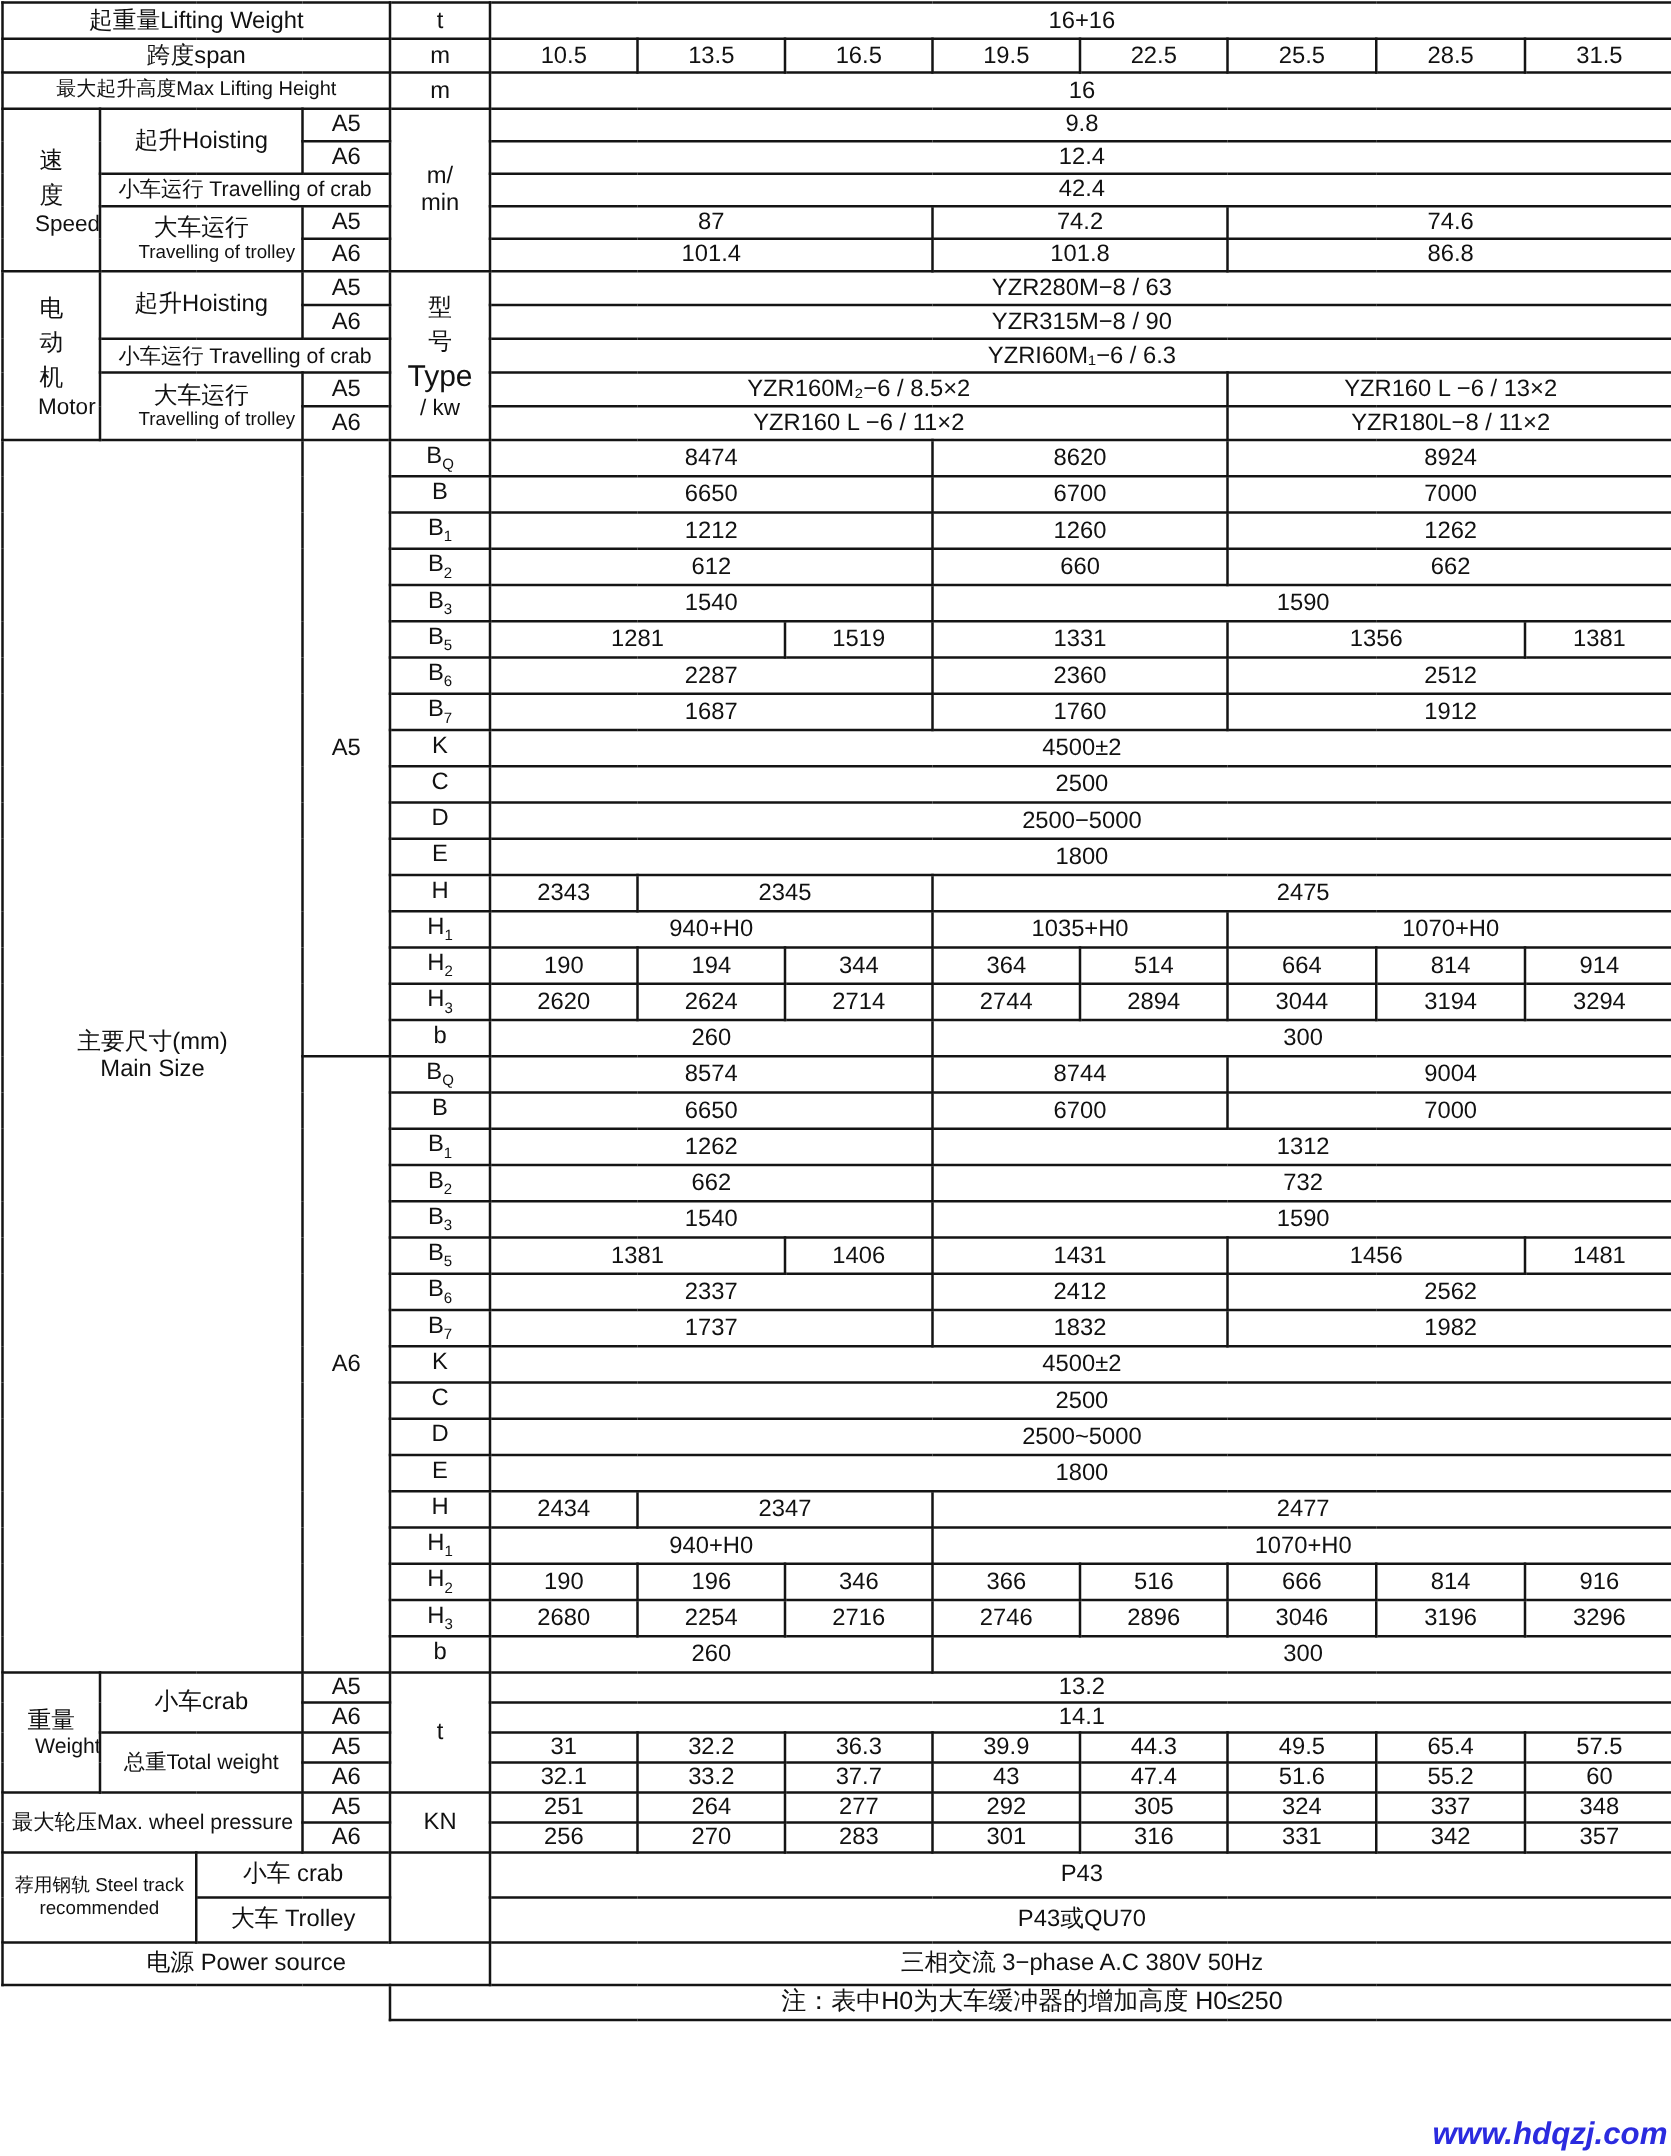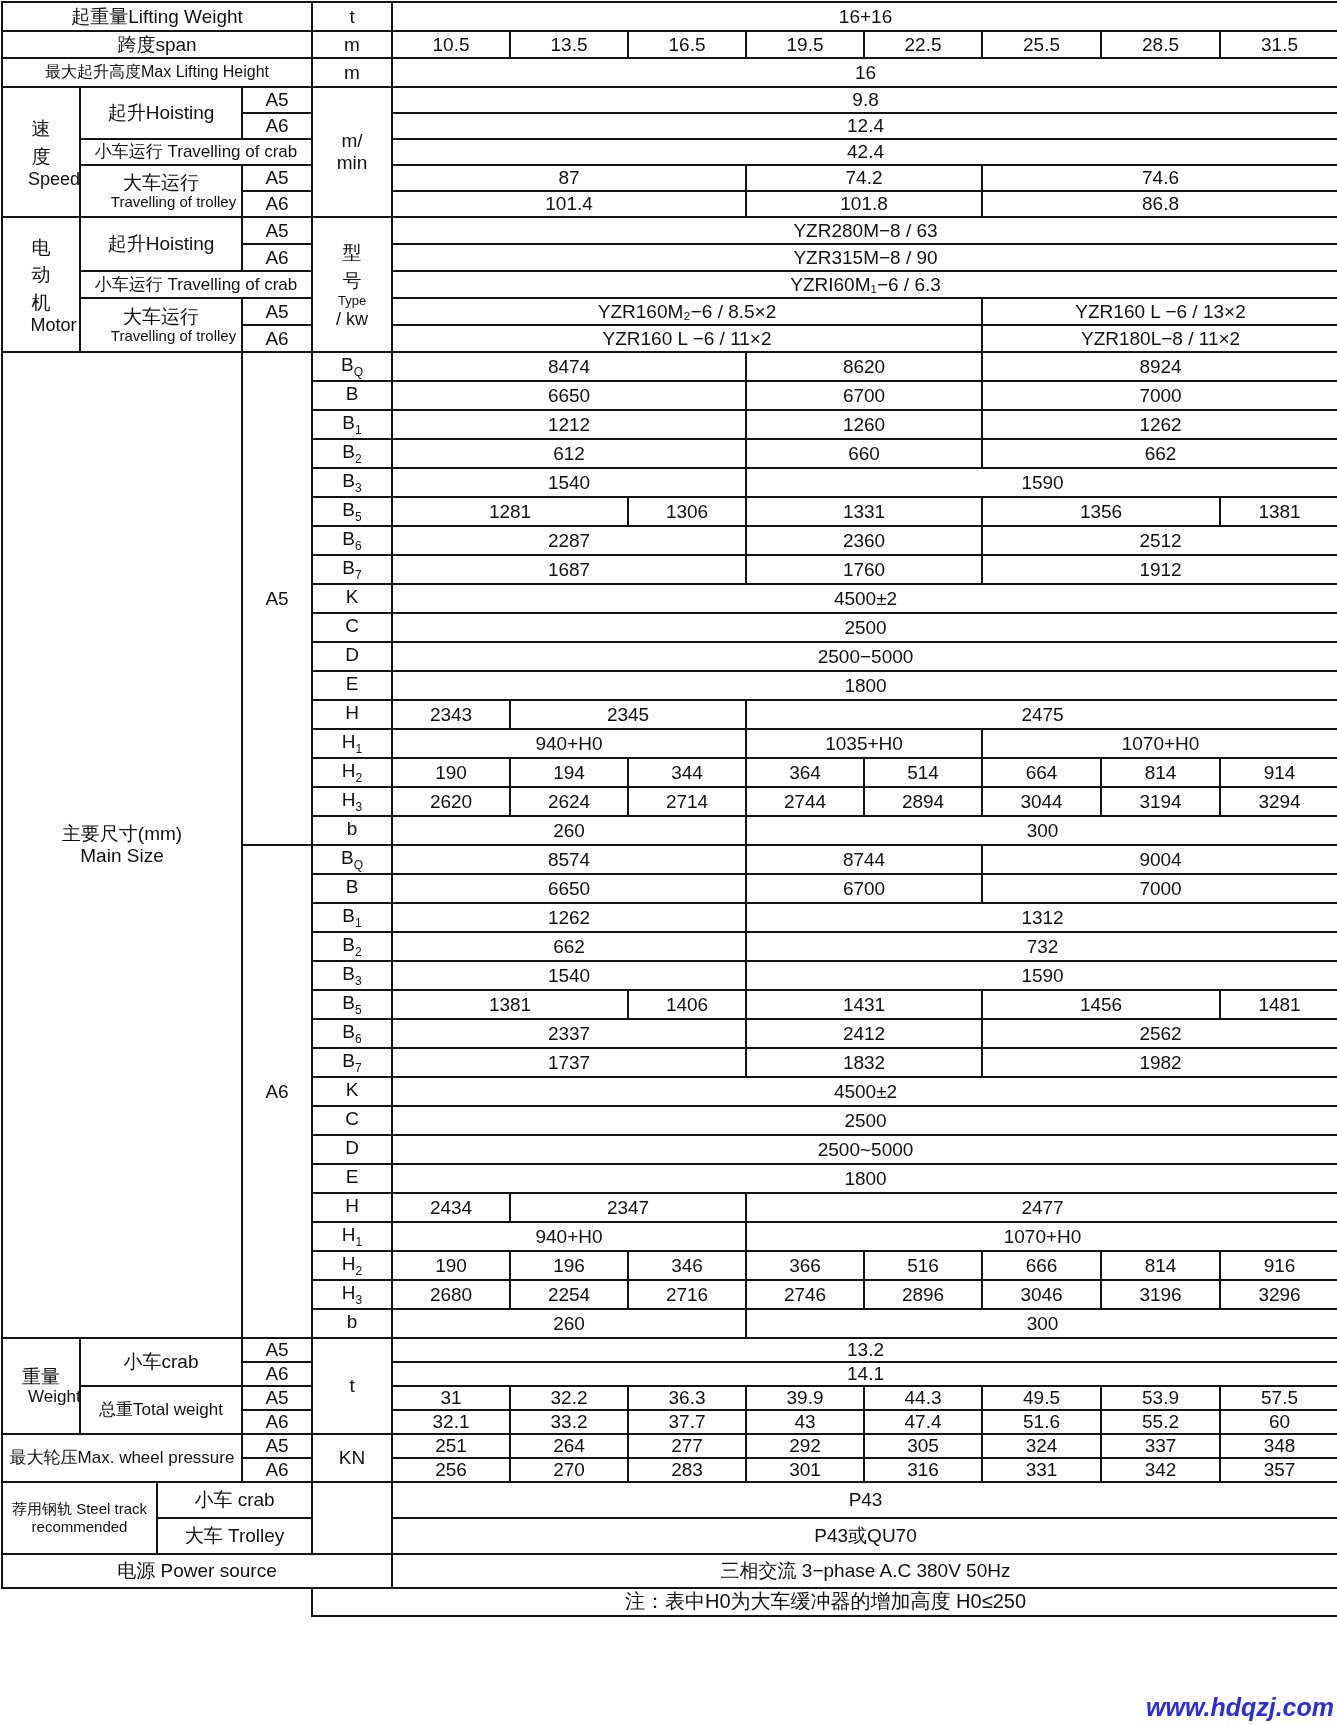--- a/index.html
+++ b/index.html
@@ -103,21 +103,21 @@
 
 <tr class="rmo">
   <td rowspan="5">
           <span class="vcn">电动机</span>
           <span class="en2" style="font-size:18px">Motor</span>
         </td>
   <td colspan="2" rowspan="2">起升Hoisting</td>
   <td>A5</td>
   <td rowspan="5">
           <span class="vcn">型号</span>
-          <span class="cn1" style="font-size:13px">Type</span>
+          <span class="cn1" style="font-size:24px">Type</span>
           <span class="cn1" style="font-size:18px">/ kw</span>
         </td>
   <td colspan="8">YZR280M−8 / 63</td>
 </tr>
 <tr class="rmo">
   <td>A6</td>
   <td colspan="8">YZR315M−8 / 90</td>
 </tr>
 <tr class="rmo">
   <td colspan="3" class="f17">小车运行 Travelling of crab</td>
@@ -168,21 +168,21 @@
         <td colspan="3">662</td>
       </tr>
 <tr class="rsz">
         <td><span>B</span><span class="sub">3</span></td>
         <td colspan="3">1540</td>
         <td colspan="5">1590</td>
       </tr>
 <tr class="rsz">
         <td><span>B</span><span class="sub">5</span></td>
         <td colspan="2">1281</td>
-        <td>1306</td>
+        <td>1519</td>
         <td colspan="2">1331</td>
         <td colspan="2">1356</td>
         <td>1381</td>
       </tr>
 <tr class="rsz">
         <td><span>B</span><span class="sub">6</span></td>
         <td colspan="3">2287</td>
         <td colspan="2">2360</td>
         <td colspan="3">2512</td>
       </tr>
@@ -367,21 +367,21 @@
 </tr>
 <tr class="rwt">
   <td colspan="2" rowspan="2" class="f17">总重Total weight</td>
   <td>A5</td>
   <td>31</td>
   <td>32.2</td>
   <td>36.3</td>
   <td>39.9</td>
   <td>44.3</td>
   <td>49.5</td>
-  <td>53.9</td>
+  <td>65.4</td>
   <td>57.5</td>
 </tr>
 <tr class="rwt">
   <td>A6</td>
   <td>32.1</td>
   <td>33.2</td>
   <td>37.7</td>
   <td>43</td>
   <td>47.4</td>
   <td>51.6</td>

